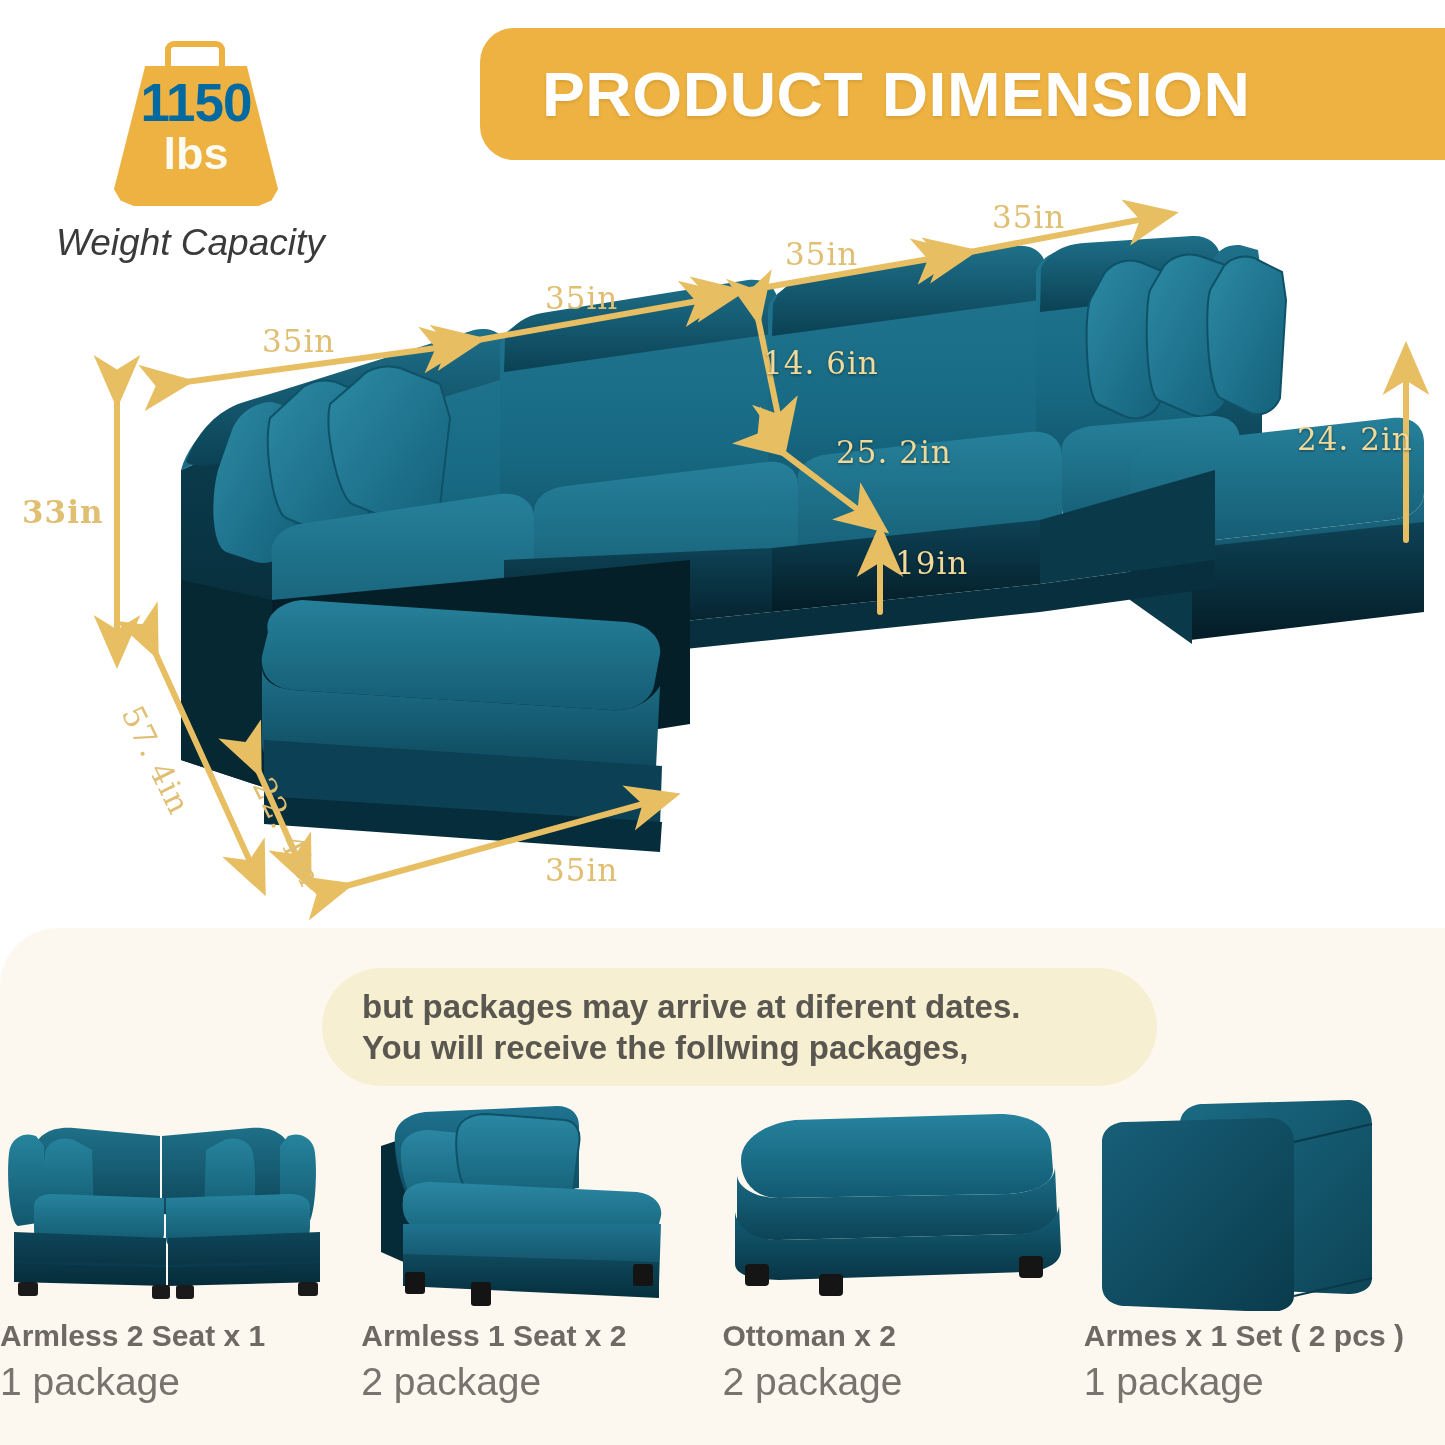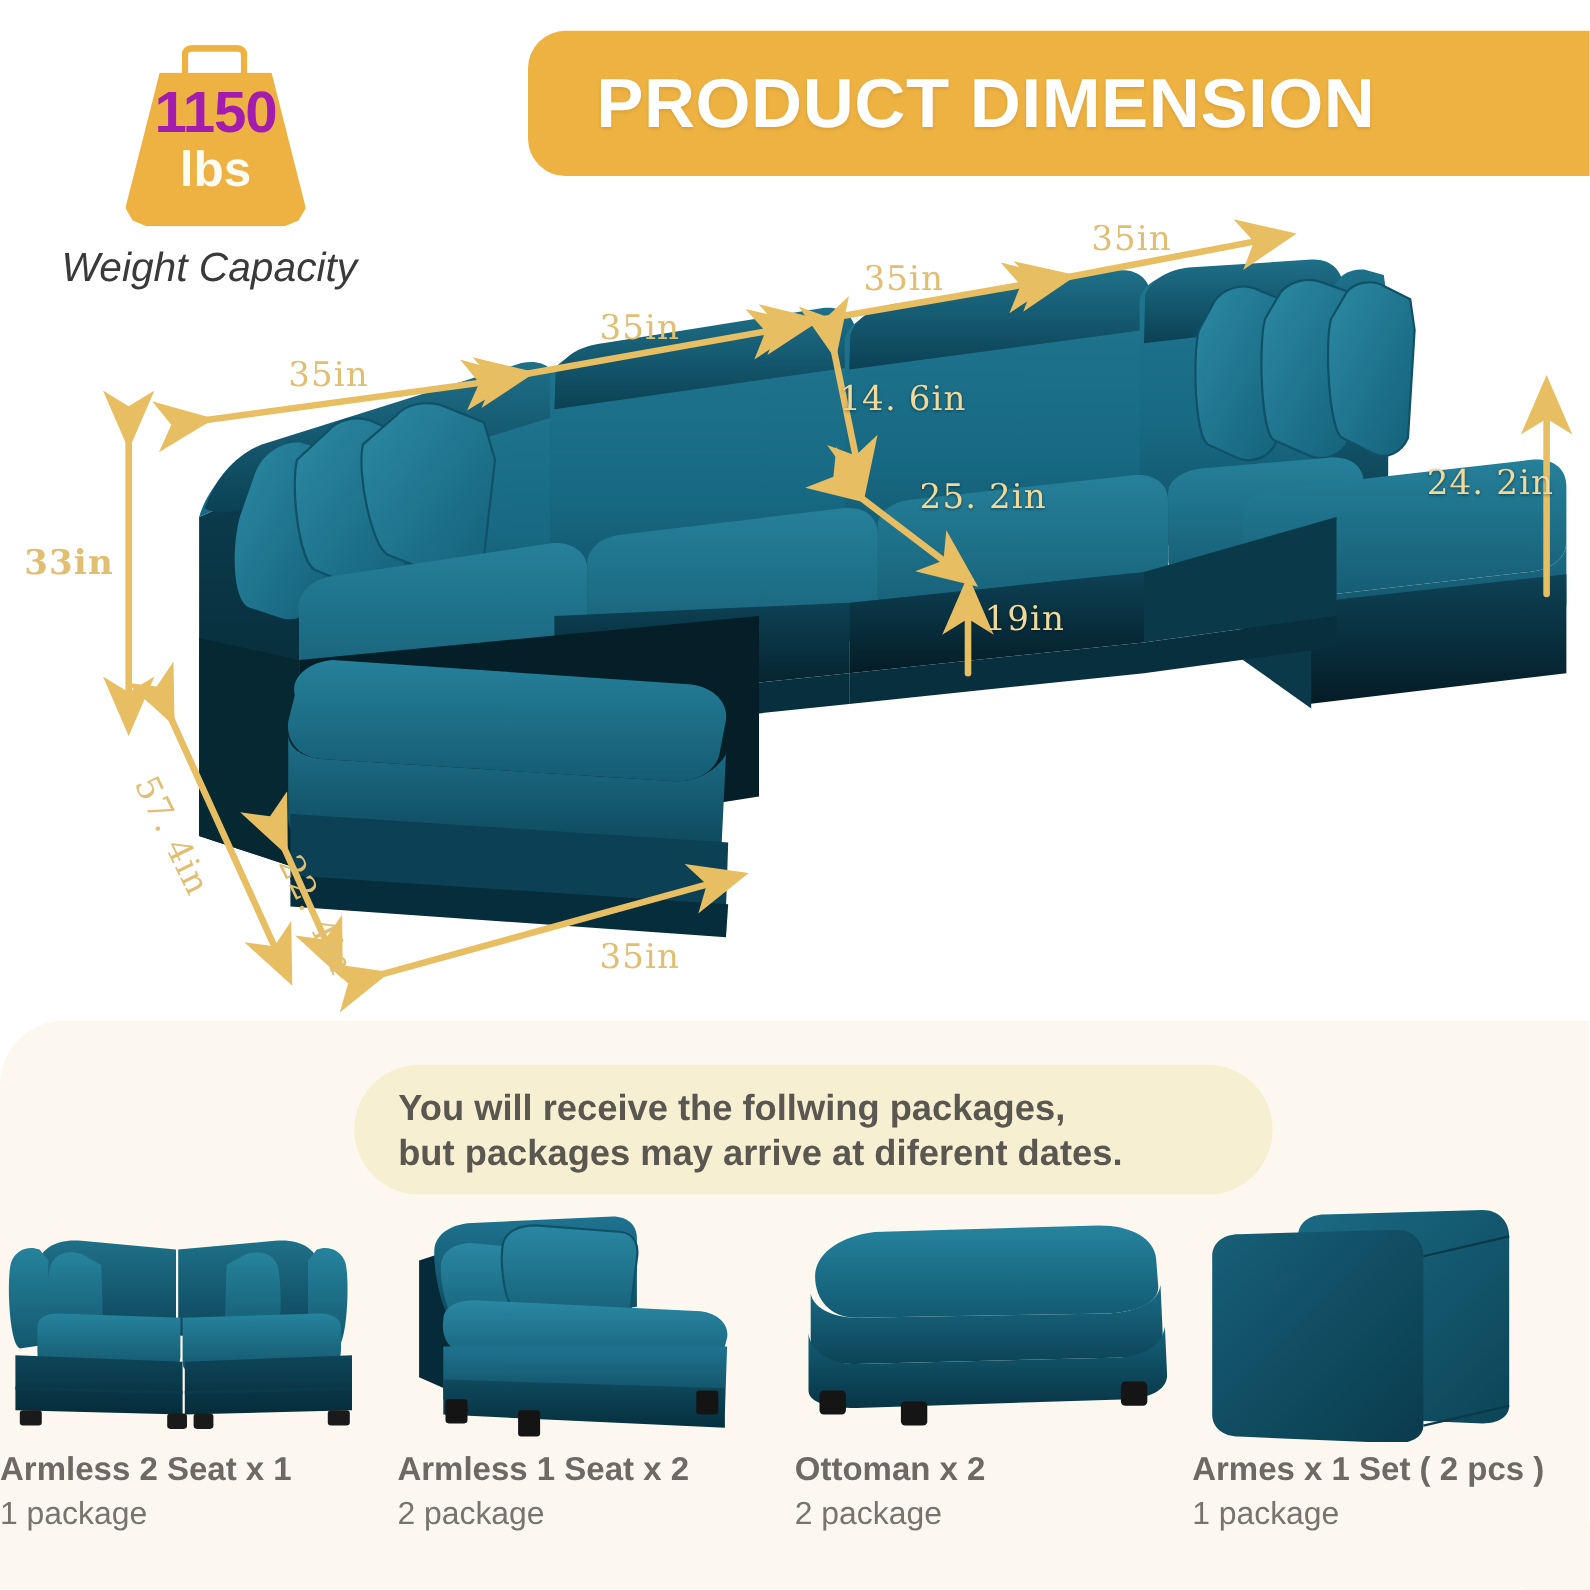--- a/index.html
+++ b/index.html
@@ -43,21 +43,21 @@
     border-radius:9px 9px 0 0;
   }
   #weight-body {
     position:absolute; left:8px; top:30px; width:164px; height:140px;
     background:#EDB242;
     clip-path:polygon(19% 0%, 81% 0%, 100% 88%, 96% 96%, 88% 100%, 12% 100%, 4% 96%, 0% 88%);
     border-radius:6px;
   }
   #weight-value {
     position:absolute; left:0; top:42px; width:180px;
-    text-align:center; color:#a21caf;
+    text-align:center; color:#0369a1;
     font-size:53px; font-weight:bold; line-height:50px;
     letter-spacing:-1px;
   }
   #weight-unit {
     position:absolute; left:0; top:92px; width:180px;
     text-align:center; color:#FDFBF2;
     font-size:45px; font-weight:bold; line-height:52px;
   }
   #weight-caption {
     position:absolute; left:-40px; top:186px; width:370px;
@@ -115,21 +115,21 @@
     font-family:"Liberation Sans Narrow","Liberation Sans", sans-serif;
     font-weight:bold;
     font-size:30px;
     white-space:nowrap;
   }
   .thumb-sub {
     margin-top:7px;
     color:#78746D;
     font-family:"Liberation Sans", sans-serif;
     font-weight:normal;
-    font-size:29px;
+    font-size:39px;
     white-space:nowrap;
   }
 </style>
 </head>
 <body>
 
 <div id="top-section">
 
   <div id="sofa-stage">
     <svg id="sofa-svg" width="1445" height="928" viewBox="0 0 1445 928">
@@ -272,22 +272,22 @@
       <div id="weight-unit">lbs</div>
     </div>
     <div id="weight-caption">Weight Capacity</div>
   </div>
 
 </div>
 
 <div id="bottom-section">
 
   <div id="packages-banner">
+    <div class="packages-line">but packages may arrive at diferent dates.</div>
     <div class="packages-line">You will receive the follwing packages,</div>
-    <div class="packages-line">but packages may arrive at diferent dates.</div>
   </div>
 
   <div id="thumbs">
 
     <div class="thumb-cell">
       <div class="thumb-art">
         <svg width="345" height="215" viewBox="0 0 345 215">
           <defs>
             <linearGradient id="t2a" x1="0" y1="0" x2="0" y2="1">
               <stop offset="0%" stop-color="#1E7088"></stop>

